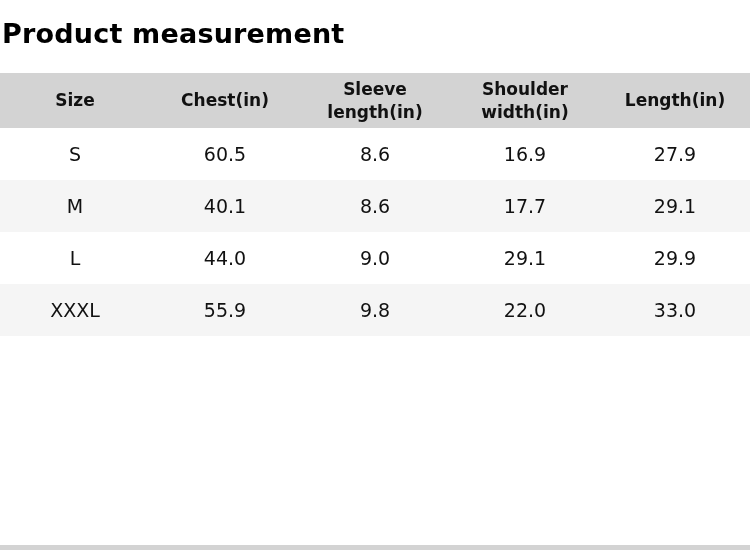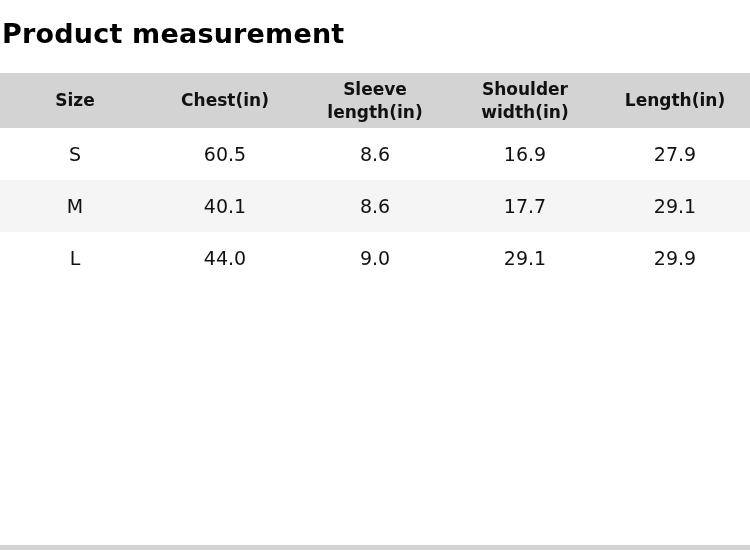--- a/index.html
+++ b/index.html
@@ -99,16 +99,23 @@
       <td>17.7</td>
       <td>29.1</td>
     </tr>
     <tr>
       <td>L</td>
       <td>44.0</td>
       <td>9.0</td>
       <td>29.1</td>
       <td>29.9</td>
     </tr>
+    <tr>
+      <td>XXXL</td>
+      <td>55.9</td>
+      <td>9.8</td>
+      <td>22.0</td>
+      <td>33.0</td>
+    </tr>
   </tbody>
 </table>
 
 <div class="next-table-strip"></div>
 
 </body></html>

